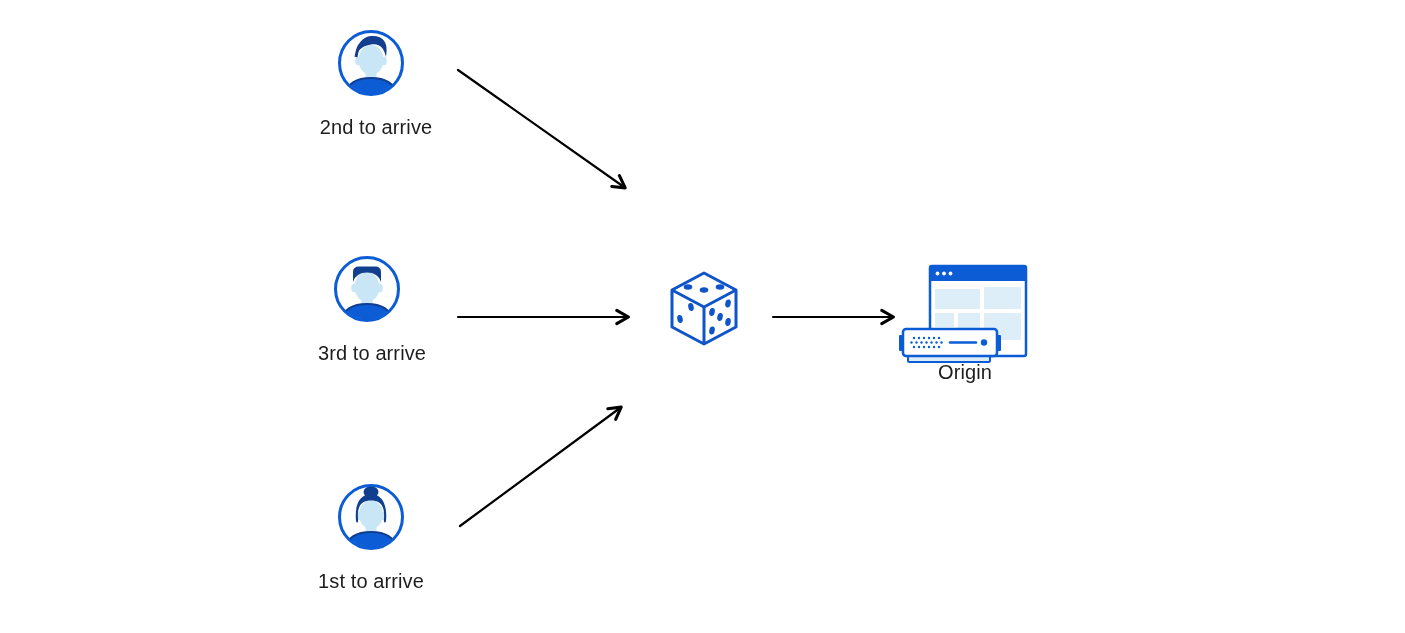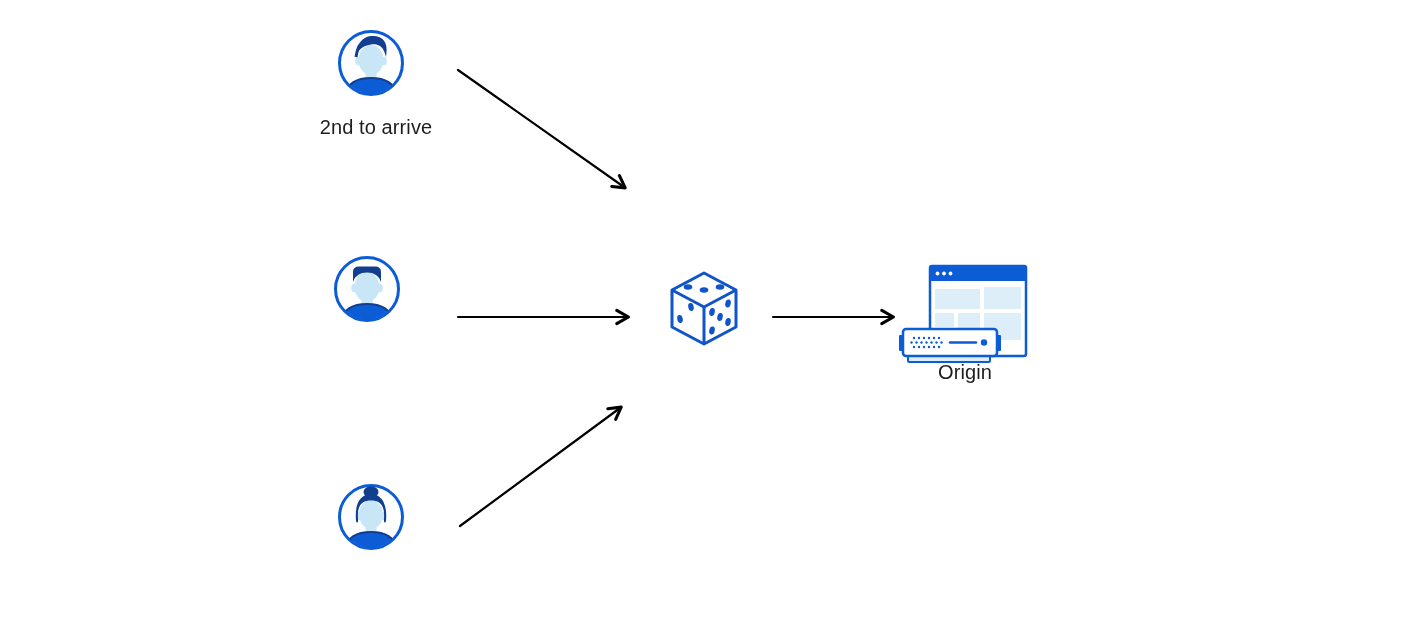--- a/index.html
+++ b/index.html
@@ -51,40 +51,42 @@
       <g clip-path="url(#clipB)">
         <rect x="28.5" y="38" width="11" height="14" fill="#c9e6f7"></rect>
         <path d="M8,68 Q10,49 34,49 Q58,49 60,68 Z" fill="#0b5cd5" stroke="#123e8f" stroke-width="2"></path>
         <ellipse cx="21" cy="33" rx="2.8" ry="4.2" fill="#c9e6f7"></ellipse>
         <ellipse cx="47" cy="33" rx="2.8" ry="4.2" fill="#c9e6f7"></ellipse>
         <ellipse cx="34" cy="32" rx="12.5" ry="15" fill="#c9e6f7"></ellipse>
         <path d="M20,27 L20,17 Q20,11.5 26,11.5 L42,11.5 Q48,11.5 48,17 L48,27 Q45,17.5 34,17.5 Q23,17.5 20,27 Z" fill="#123e8f"></path>
       </g>
     </svg>
   </div>
+  <div class="node-label" style="left:287px;top:341px;">3rd to arrive</div>
 
   <div class="abs" style="left:337px;top:483px;">
     <svg width="68" height="68" viewBox="0 0 68 68">
       <defs>
           <clipPath id="clipC">
             <circle cx="34" cy="34" r="30.5"></circle>
           </clipPath>
         </defs>
       <circle cx="34" cy="34" r="31.5" fill="#ffffff" stroke="#0b5cd5" stroke-width="3"></circle>
       <g clip-path="url(#clipC)">
         <rect x="28.5" y="38" width="11" height="14" fill="#c9e6f7"></rect>
         <path d="M8,68 Q10,49 34,49 Q58,49 60,68 Z" fill="#0b5cd5" stroke="#123e8f" stroke-width="2"></path>
         <ellipse cx="21.5" cy="33" rx="2.6" ry="4" fill="#c9e6f7"></ellipse>
         <ellipse cx="46.5" cy="33" rx="2.6" ry="4" fill="#c9e6f7"></ellipse>
         <ellipse cx="34" cy="31.5" rx="12" ry="14.5" fill="#c9e6f7"></ellipse>
         <ellipse cx="34" cy="9" rx="7.5" ry="5.8" fill="#123e8f"></ellipse>
         <path d="M19,38 C17,15 28,11 34,11 C40,11 51,15 49,38 C48,41 46.5,39.5 47,35.5 C48,21 42,17.5 34,17.5 C26,17.5 20,21 21,35.5 C21.5,39.5 20,41 19,38 Z" fill="#123e8f"></path>
       </g>
     </svg>
   </div>
+  <div class="node-label" style="left:286px;top:569px;">1st to arrive</div>
 
   <div class="abs" style="left:668px;top:270px;">
     <svg width="72" height="78" viewBox="0 0 72 78">
       <g stroke="#0f54c9" stroke-width="3" fill="#ffffff" stroke-linejoin="round">
         <path d="M36,3 L68,20 L68,57 L36,74 L4,57 L4,20 Z"></path>
         <path d="M4,20 L36,37 L68,20" fill="none"></path>
         <path d="M36,37 L36,74" fill="none"></path>
       </g>
       <g fill="#0f54c9">
 

